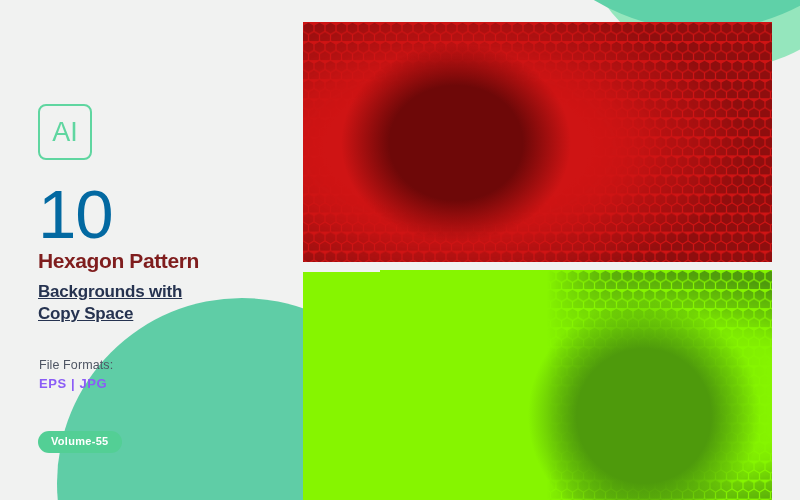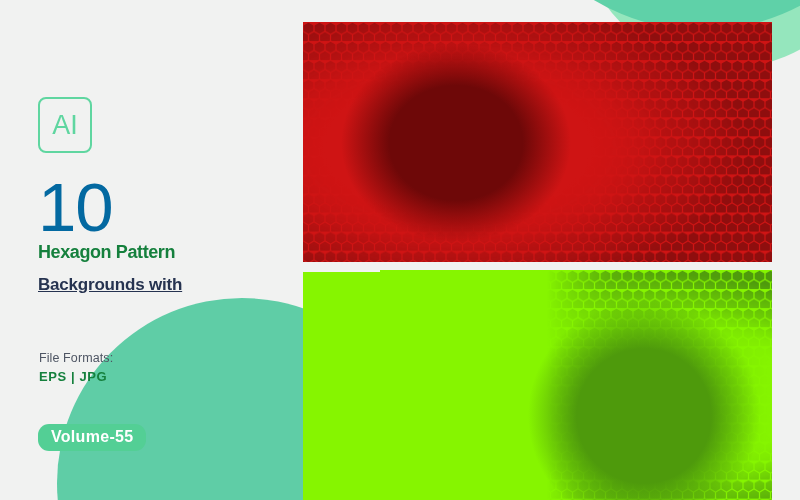--- a/index.html
+++ b/index.html
@@ -17,21 +17,21 @@
 
   
   .deco { position: absolute; border-radius: 50%; }
   #deco-tr-a { width: 300px; height: 300px; right: -78px; top: -232px; background: #95e6bd; }
   #deco-tr-b { width: 420px; height: 420px; right: -112px; top: -390px; background: #5fd1a8; }
   #deco-bl   { width: 370px; height: 370px; left: 57px;  bottom: -168px; background: #5fcda6; }
 
   
   #info {
     position: absolute;
-    left: 38px; top: 9px;
+    left: 38px; top: 16px;
     width: 250px; height: 396px;
     z-index: 5;
   }
 
   #ai-badge {
     position: absolute;
     left: 0; top: 88px;
     width: 54px; height: 56px;
     border: 2px solid #5fd6a0;
     border-radius: 8px;
@@ -52,23 +52,23 @@
     font-size: 69px;
     font-weight: normal;
     color: #0369a1;
     letter-spacing: -1px;
     line-height: 1;
   }
 
   #title {
     position: absolute;
     left: 0; top: 234px;
-    font-size: 18px;
-    font-weight: bold;
-    color: #15803d;
+    font-size: 21px;
+    font-weight: bold;
+    color: #7f1d1d;
     letter-spacing: -0.4px;
     line-height: 1;
     white-space: nowrap;
   }
 
   #subtitle {
     position: absolute;
     left: 0; top: 265px;
     font-size: 17px;
     font-weight: bold;
@@ -84,30 +84,30 @@
     font-size: 12.5px;
     color: #4e5563;
     letter-spacing: 0.1px;
     text-align: right;
   }
   #formats-value {
     position: absolute;
     left: 1px; top: 360px;
     font-size: 13px;
     font-weight: bold;
-    color: #15803d;
+    color: #8b5cf6;
     letter-spacing: 0.6px;
   }
 
   #volume-badge {
     position: absolute;
     left: 0; top: 415px;
     background: #53cf95;
     color: #ffffff;
-    font-size: 16px;
+    font-size: 11px;
     font-weight: bold;
     letter-spacing: 0.3px;
     padding: 5px 13px 6px 13px;
     border-radius: 11px;
     line-height: 1;
   }
 
   
   .panel {
     position: absolute;
@@ -165,20 +165,21 @@
     <div id="ai-badge" style="border-color: rgb(95, 214, 160);">
       <span class="ai-text" style="color: rgb(95, 214, 160);">AI</span>
     </div>
 
     <div id="count">10</div>
 
     <div id="title">Hexagon Pattern</div>
 
     <div id="subtitle">
       <div>Backgrounds with</div>
+      <div>Copy Space</div>
     </div>
 
     <div id="formats-label">File Formats:</div>
     <div id="formats-value">EPS  |  JPG</div>
 
     <div id="volume-badge" style="background: rgb(83, 207, 149);">Volume-55</div>
   </div>
 
   <div class="panel" id="panel-red" style="background: rgb(207, 20, 20);">
     <svg class="hex-layer" width="469" height="240" viewBox="0 0 469 240" preserveAspectRatio="none">

